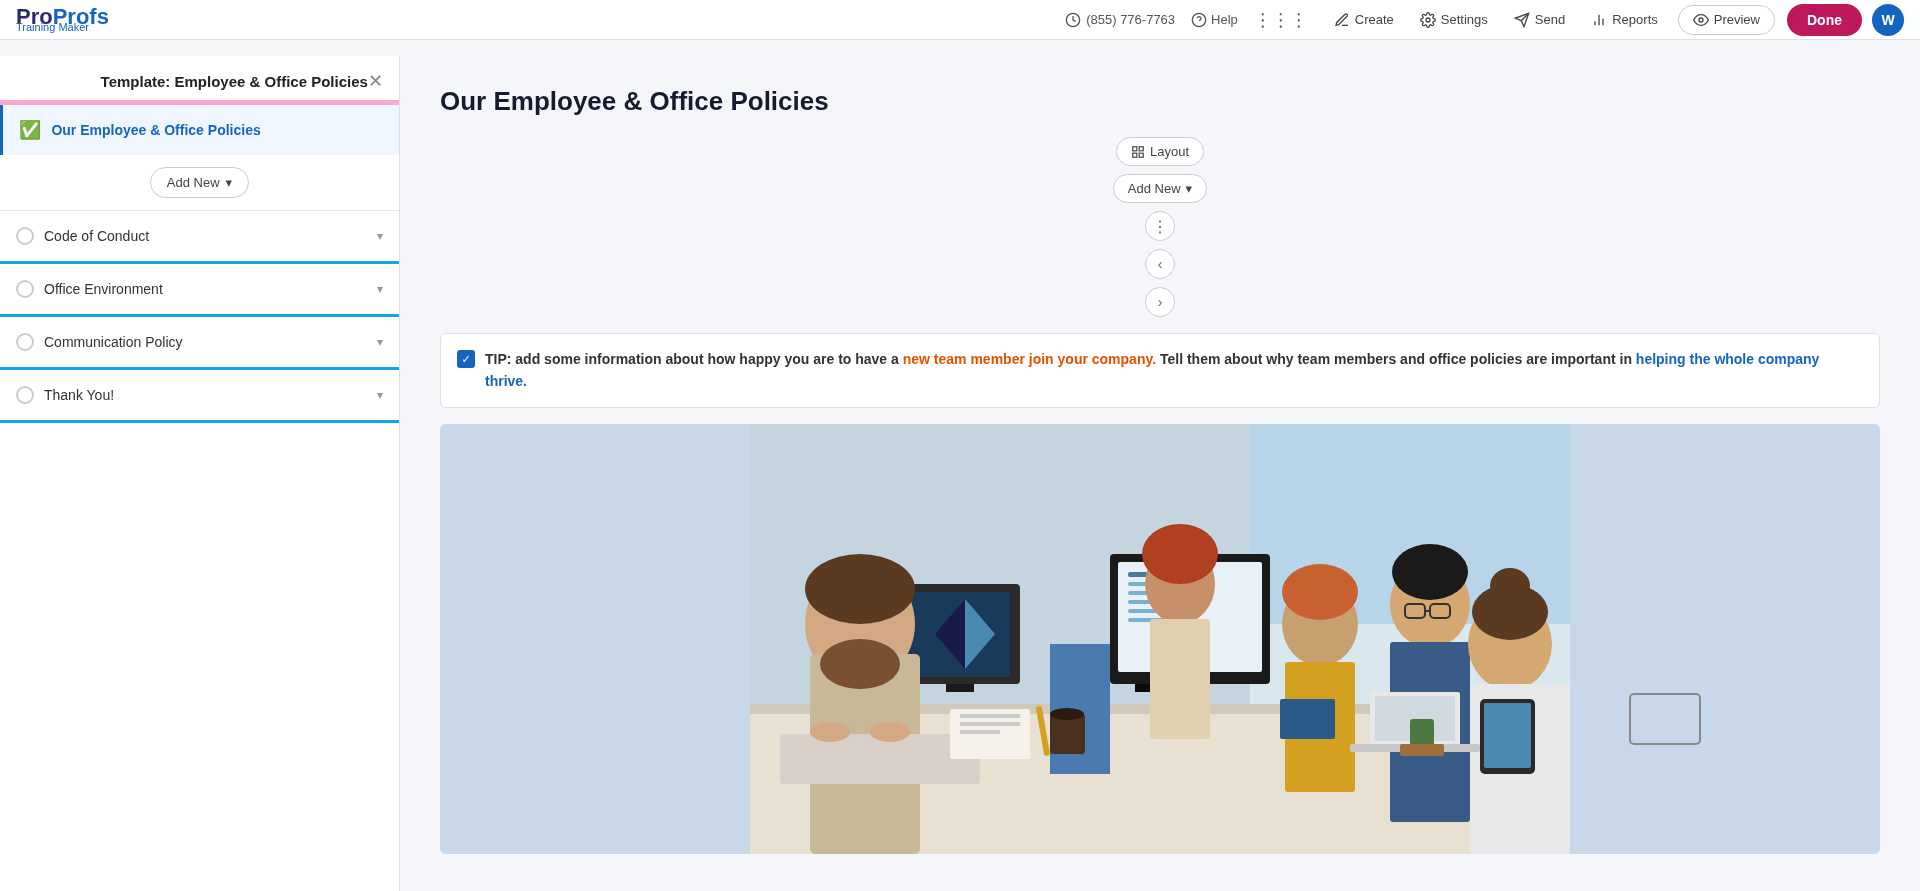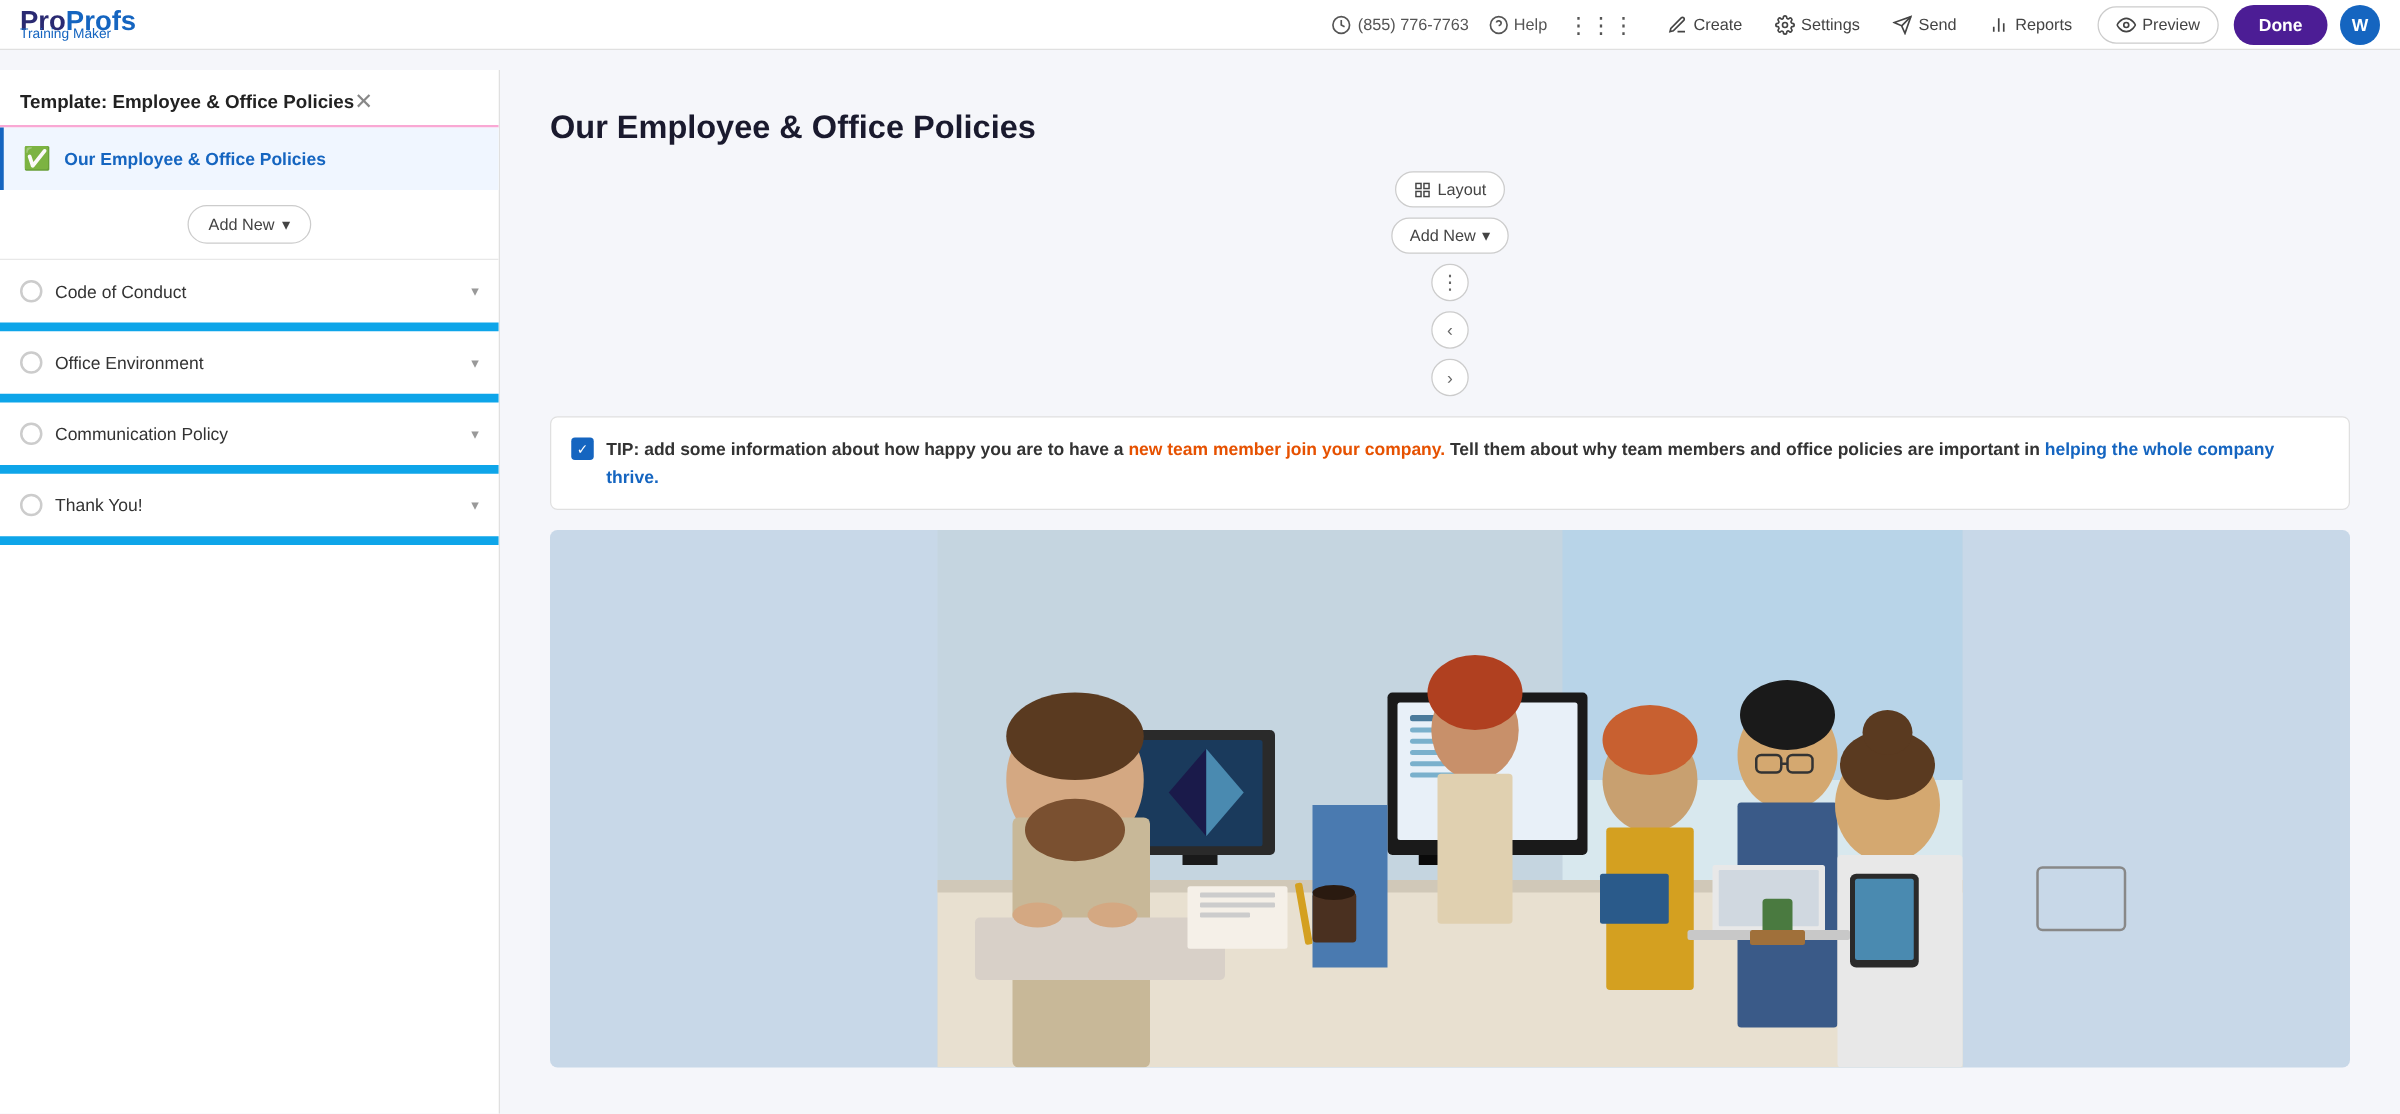--- a/index.html
+++ b/index.html
@@ -18,43 +18,43 @@
     .logo-subtitle { color: #1565c0; font-size: 11px; font-weight: 500; display: block; margin-top: -6px; }
     .logo-wrap { line-height: 1; }
     .topbar-right { display: flex; align-items: center; gap: 4px; }
     .topbar-phone { display: flex; align-items: center; gap: 5px; color: #555; font-size: 13px; margin-right: 12px; }
     .topbar-help { display: flex; align-items: center; gap: 4px; color: #555; font-size: 13px; margin-right: 12px; cursor: pointer; }
     .topbar-grid { color: #555; margin-right: 10px; font-size: 18px; cursor: pointer; }
     .topbar-avatar { width: 32px; height: 32px; border-radius: 50%; background: #1565c0; color: #fff; display: flex; align-items: center; justify-content: center; font-size: 14px; font-weight: 700; cursor: pointer; margin-left: 6px; }
     .nav-actions { display: flex; align-items: center; gap: 2px; }
     .nav-btn { display: flex; align-items: center; gap: 5px; padding: 6px 12px; border-radius: 4px; font-size: 13px; color: #444; cursor: pointer; border: none; background: transparent; }
     .nav-btn svg { width: 16px; height: 16px; }
-    .btn-done { background: #4c1d95; color: #fff; border: none; border-radius: 20px; padding: 8px 20px; font-size: 14px; font-weight: 600; cursor: pointer; margin-left: 8px; }
+    .btn-done { background: #be185d; color: #fff; border: none; border-radius: 20px; padding: 8px 20px; font-size: 14px; font-weight: 600; cursor: pointer; margin-left: 8px; }
     .btn-preview { display: flex; align-items: center; gap: 5px; border: 1px solid #ccc; border-radius: 20px; padding: 6px 14px; font-size: 13px; color: #444; cursor: pointer; background: #fff; margin-left: 4px; }
 
     
     .layout { display: flex; margin-top: 56px; height: calc(891px - 56px); }
 
     
     .sidebar { width: 400px; background: #fff; border-right: 1px solid #e0e0e0; display: flex; flex-direction: column; overflow-y: auto; flex-shrink: 0; }
-    .sidebar-header { display: flex; align-items: center; justify-content: flex-start; padding: 14px 16px 8px 16px; border-bottom: 2px solid #f9a8d4; }
+    .sidebar-header { display: flex; align-items: center; justify-content: flex-end; padding: 14px 16px 8px 16px; border-bottom: 5px solid #f9a8d4; }
     .sidebar-title { font-size: 15px; font-weight: 600; color: #222; }
     .sidebar-close { background: none; border: none; font-size: 18px; color: #888; cursor: pointer; }
     .edit-cover-row { display: flex; justify-content: flex-end; padding: 8px 16px; }
     .edit-cover-btn { display: flex; align-items: center; gap: 5px; font-size: 13px; color: #555; cursor: pointer; background: none; border: none; }
 
     
     .sidebar-item-active { padding: 14px 16px; background: #f0f6ff; border-left: 3px solid #1565c0; display: flex; align-items: center; gap: 10px; }
     .sidebar-item-active .check-icon { color: #2e7d32; font-size: 18px; }
     .sidebar-item-active .item-label { font-size: 14px; font-weight: 600; color: #1565c0; }
     .add-new-row { display: flex; justify-content: center; padding: 12px 0; border-bottom: 1px solid #e8e8e8; }
     .add-new-btn { display: flex; align-items: center; gap: 6px; border: 1px solid #ccc; border-radius: 20px; padding: 7px 16px; font-size: 13px; color: #444; cursor: pointer; background: #fff; }
 
     
-    .sidebar-nav-item { display: flex; align-items: center; justify-content: space-between; padding: 16px 16px; border-bottom: 7px solid #0ea5e9; cursor: pointer; }
+    .sidebar-nav-item { display: flex; align-items: center; justify-content: space-between; padding: 16px 16px; border-bottom: 3px solid #0ea5e9; cursor: pointer; }
     .sidebar-nav-left { display: flex; align-items: center; gap: 10px; }
     .nav-circle { width: 18px; height: 18px; border-radius: 50%; border: 2px solid #ccc; display: inline-block; flex-shrink: 0; }
     .nav-label { font-size: 14px; color: #333; }
     .chevron-icon { color: #999; font-size: 12px; }
 
     
     .main-content { flex: 1; overflow-y: auto; background: #f5f6fa; padding: 30px 40px; }
 
     .content-title { font-size: 26px; font-weight: 700; color: #1a1a2e; margin-bottom: 20px; }
 

